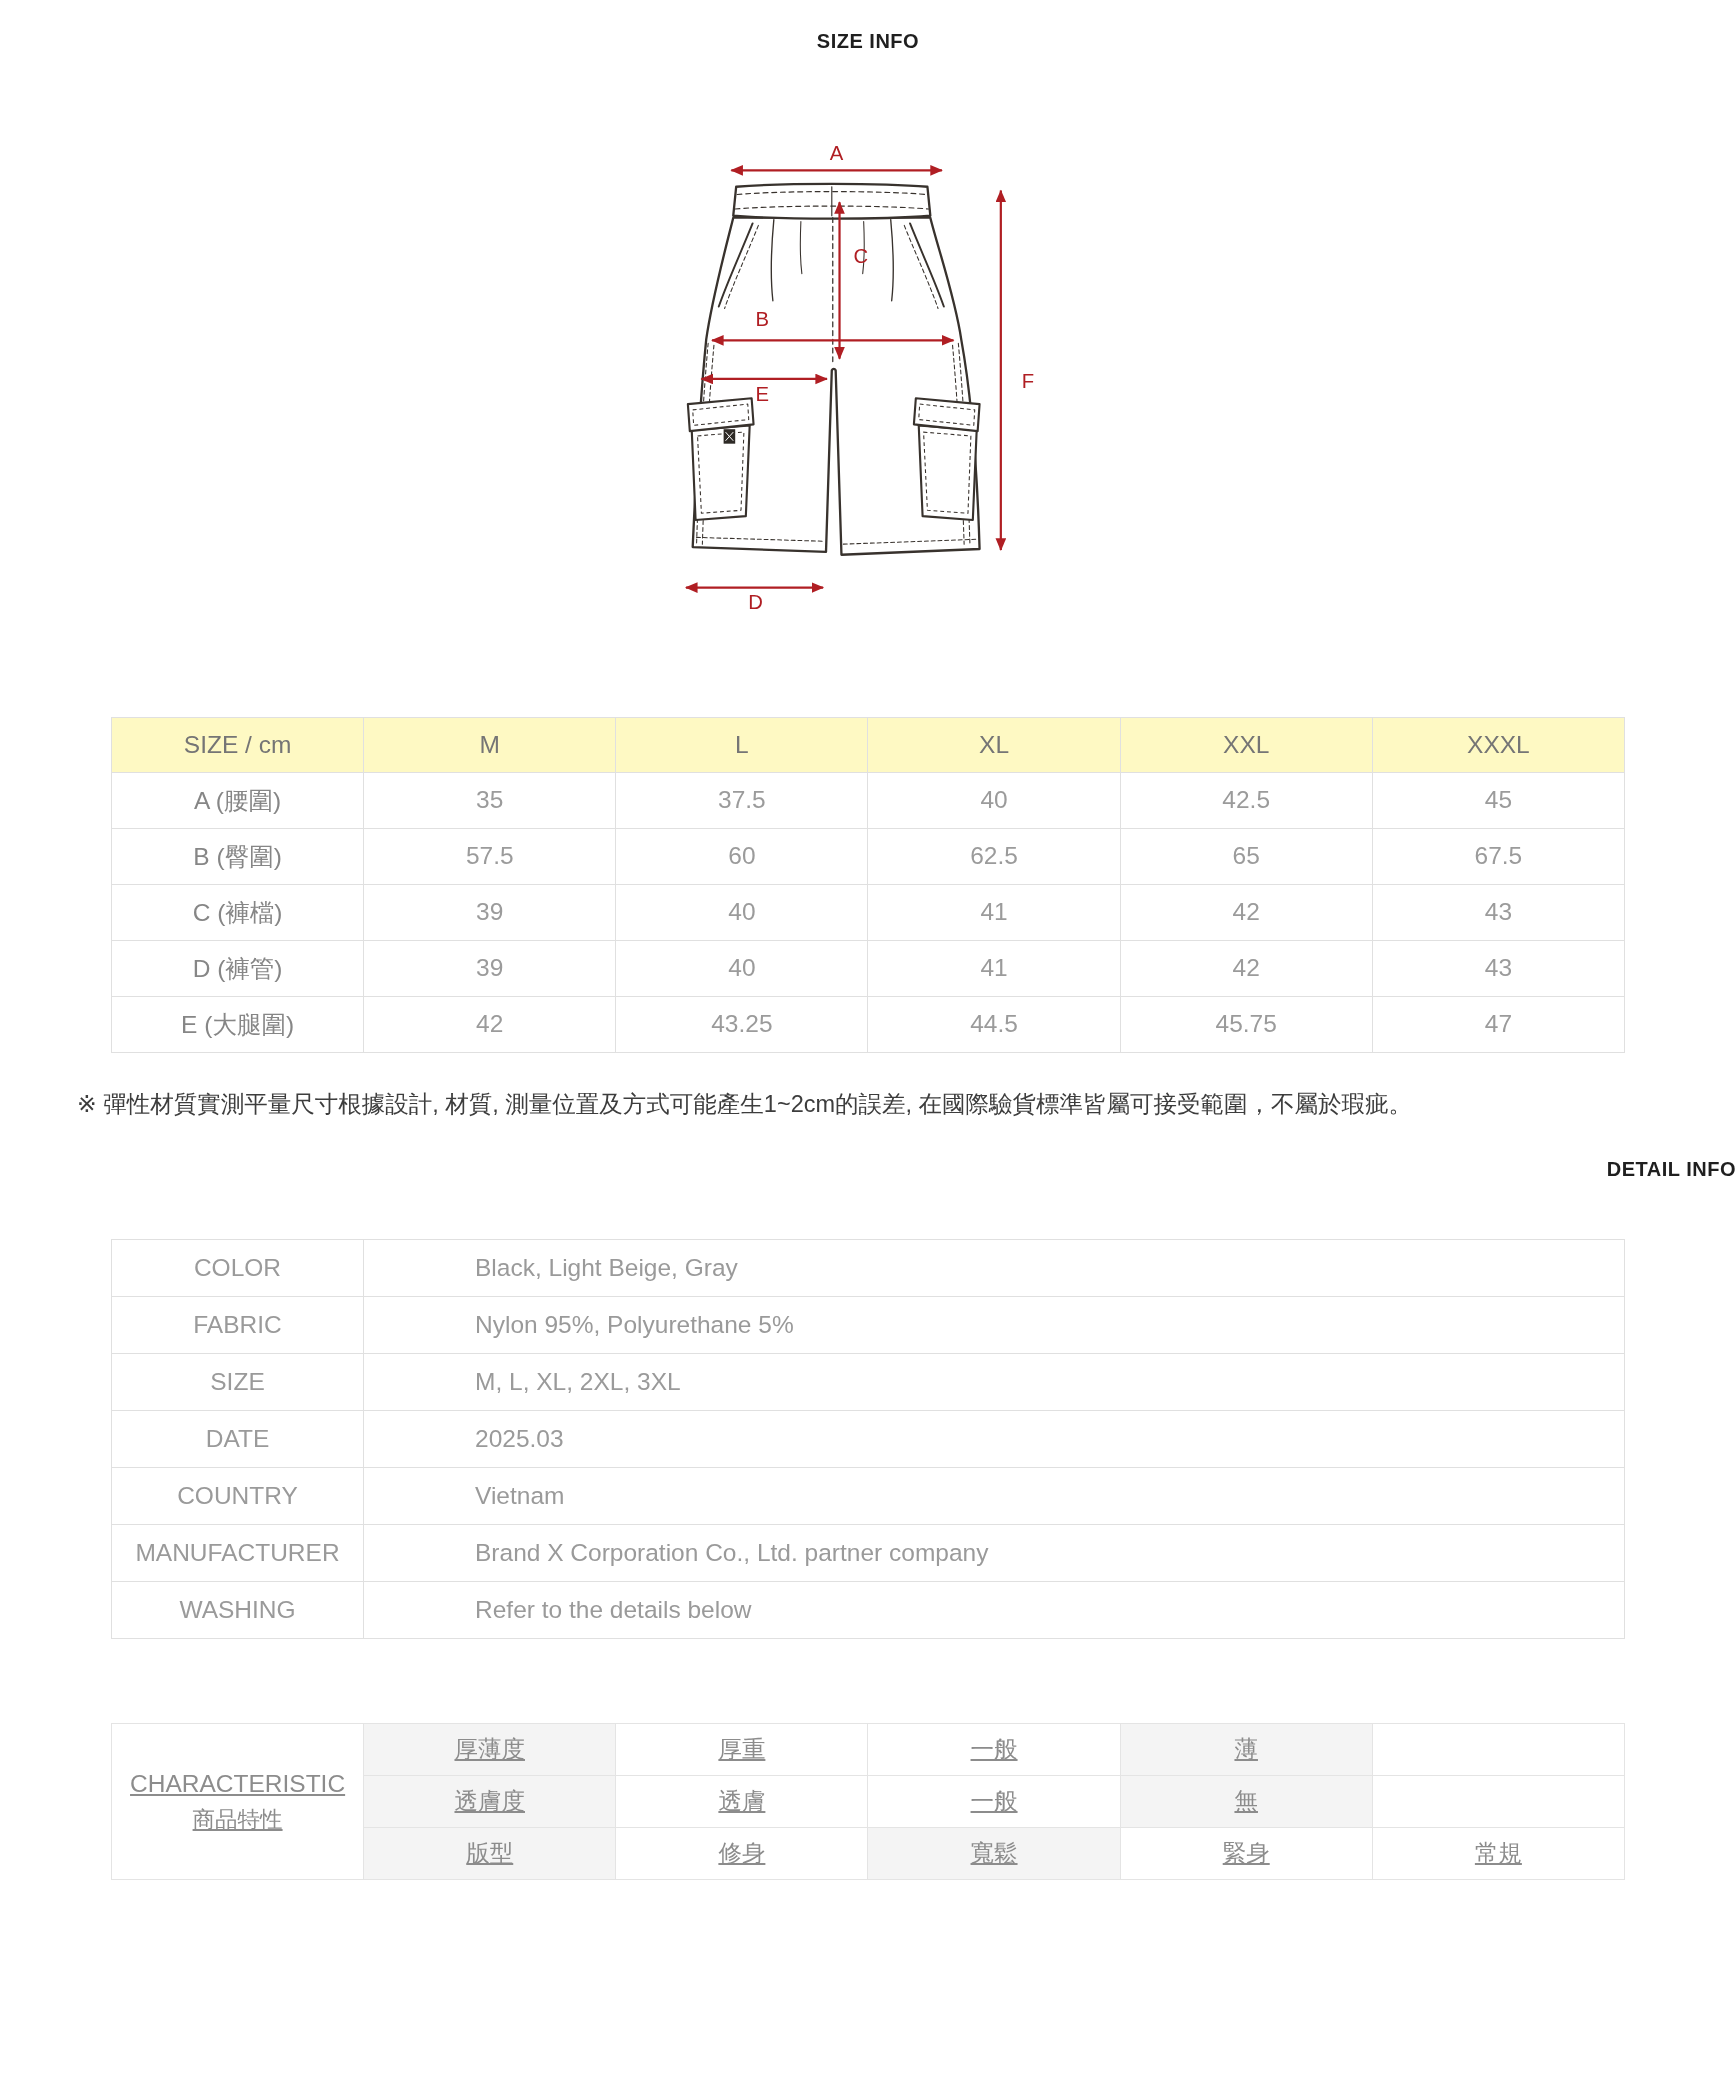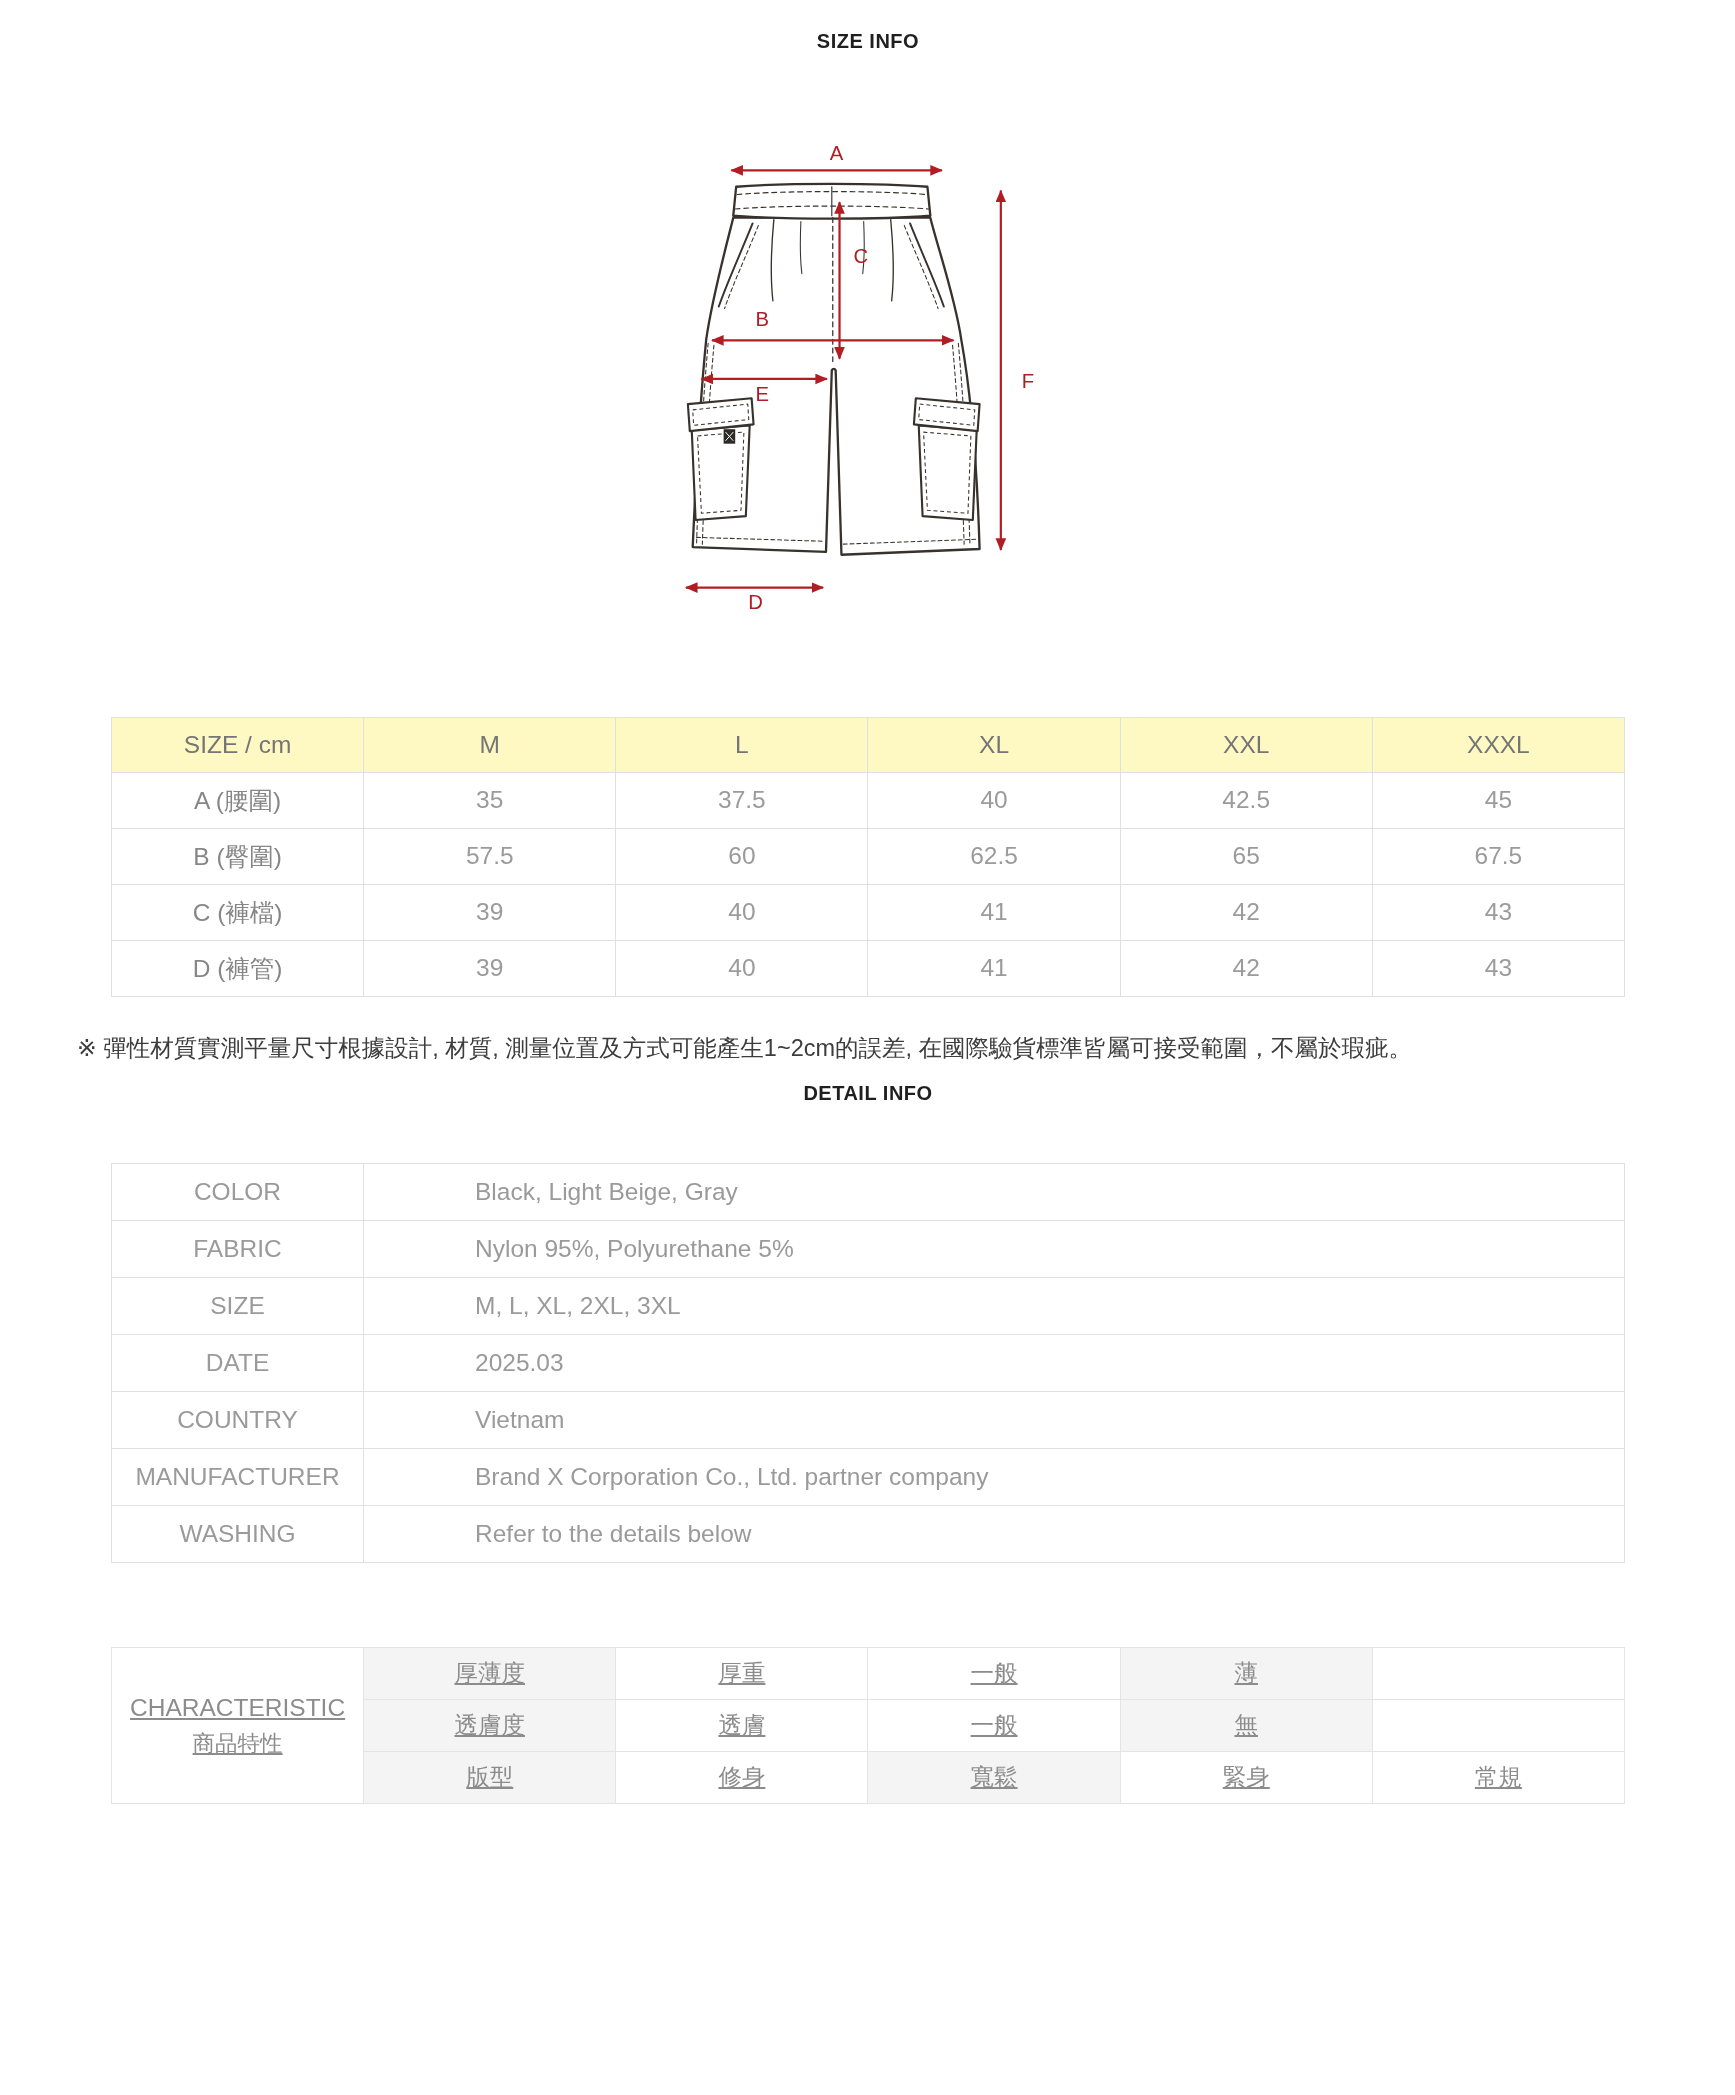--- a/index.html
+++ b/index.html
@@ -5,21 +5,21 @@
   html,body{margin:0;padding:0;}
   body{
     width:1736px;height:2096px;background:#ffffff;position:relative;overflow:hidden;
     font-family:"Liberation Sans","DejaVu Sans",sans-serif;
     -webkit-font-smoothing:antialiased;
   }
   .heading{
     padding-top:24.5px;margin:0;text-align:center;
     font-size:20px;font-weight:600;color:#1f1f1f;letter-spacing:0.5px;height:33px;line-height:33px;
   }
-  .heading.second{padding-top:0;margin-top:15px;}
+  .heading.second{padding-top:0;margin-top:35px;text-align:right;}
   .diagram-wrap{margin-top:57px;height:498px;display:flex;justify-content:center;align-items:flex-start;}
   
   table{border-collapse:collapse;table-layout:fixed;}
   .size-table{width:1514px;margin:104px 0 0 111px;}
   .size-table th,.size-table td{
     border:1px solid #e0e0e0;height:55px;text-align:center;vertical-align:middle;
     font-weight:400;font-size:24.5px;padding:0;
   }
   .size-table thead th{background:#fef9c3;color:#757575;height:54px;}
   .size-table td.rowlab{color:#868686;}
@@ -170,20 +170,28 @@
       <td class="val">43</td>
     </tr>
     <tr>
       <td class="rowlab">D (褲管)</td>
       <td class="val">39</td>
       <td class="val">40</td>
       <td class="val">41</td>
       <td class="val">42</td>
       <td class="val">43</td>
     </tr>
+    <tr>
+      <td class="rowlab">E (大腿圍)</td>
+      <td class="val">42</td>
+      <td class="val">43.25</td>
+      <td class="val">44.5</td>
+      <td class="val">45.75</td>
+      <td class="val">47</td>
+    </tr>
   </tbody>
 </table>
 
 <div class="note">※ 彈性材質實測平量尺寸根據設計, 材質, 測量位置及方式可能產生1~2cm的誤差, 在國際驗貨標準皆屬可接受範圍，不屬於瑕疵。</div>
 
 <h2 class="heading second">DETAIL INFO</h2>
 
 <table class="detail-table">
   <tbody>
     <tr>

